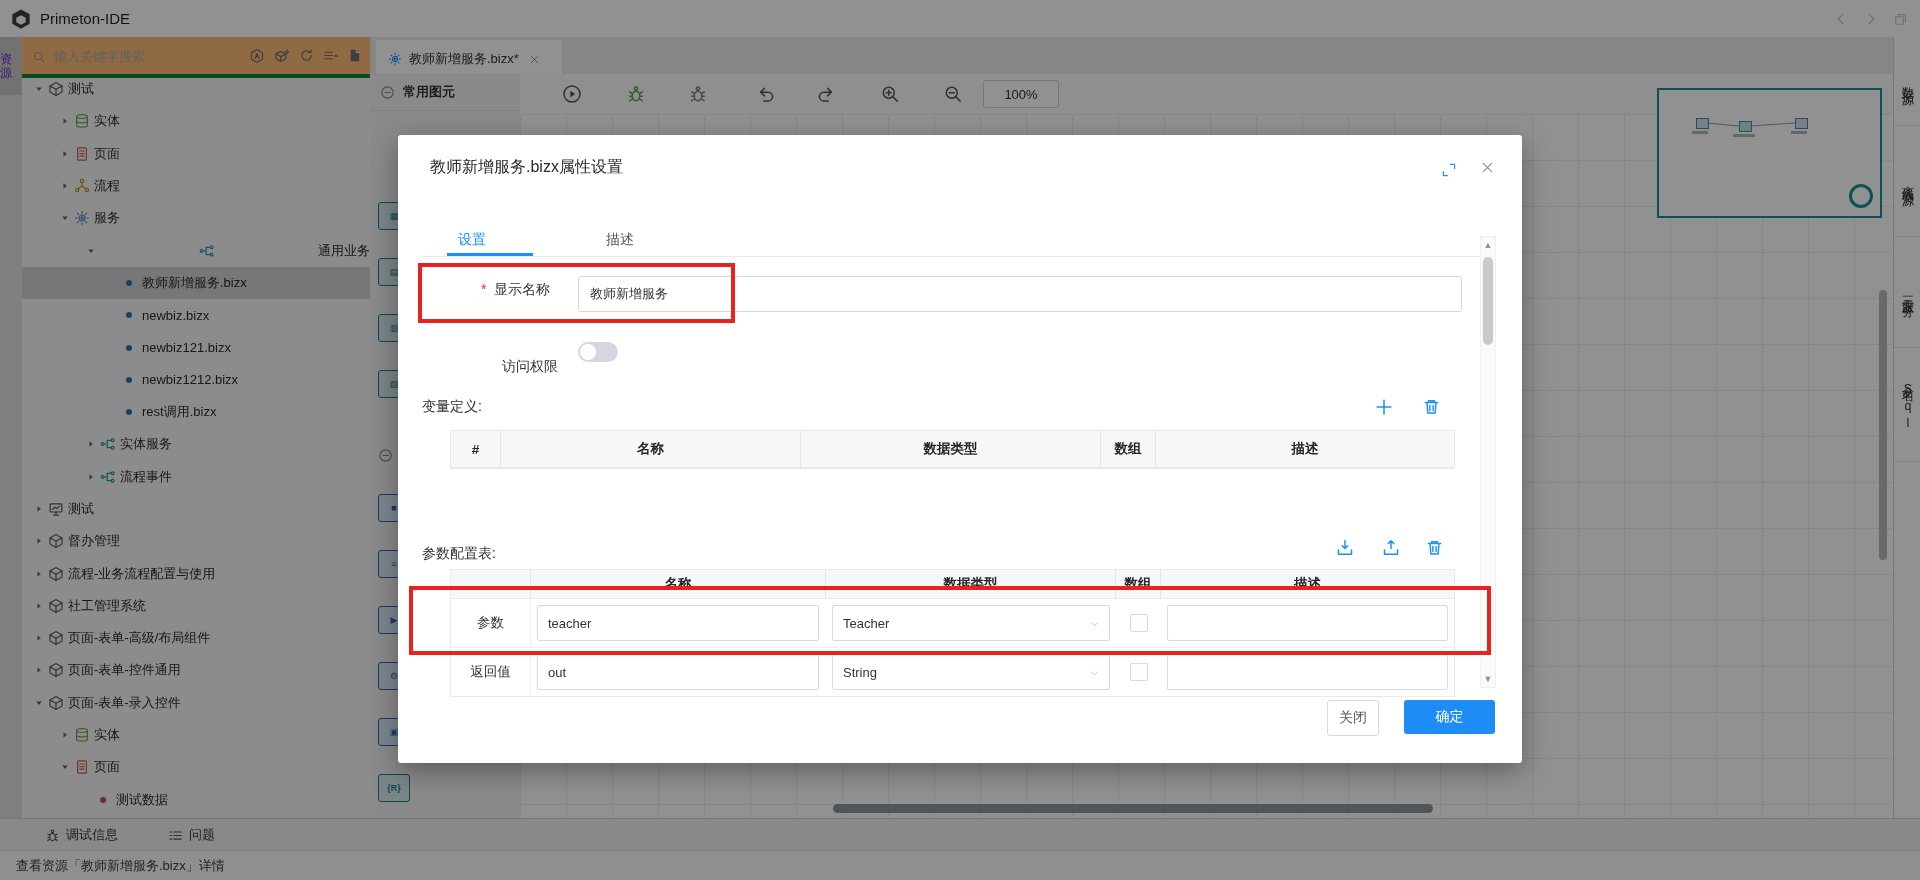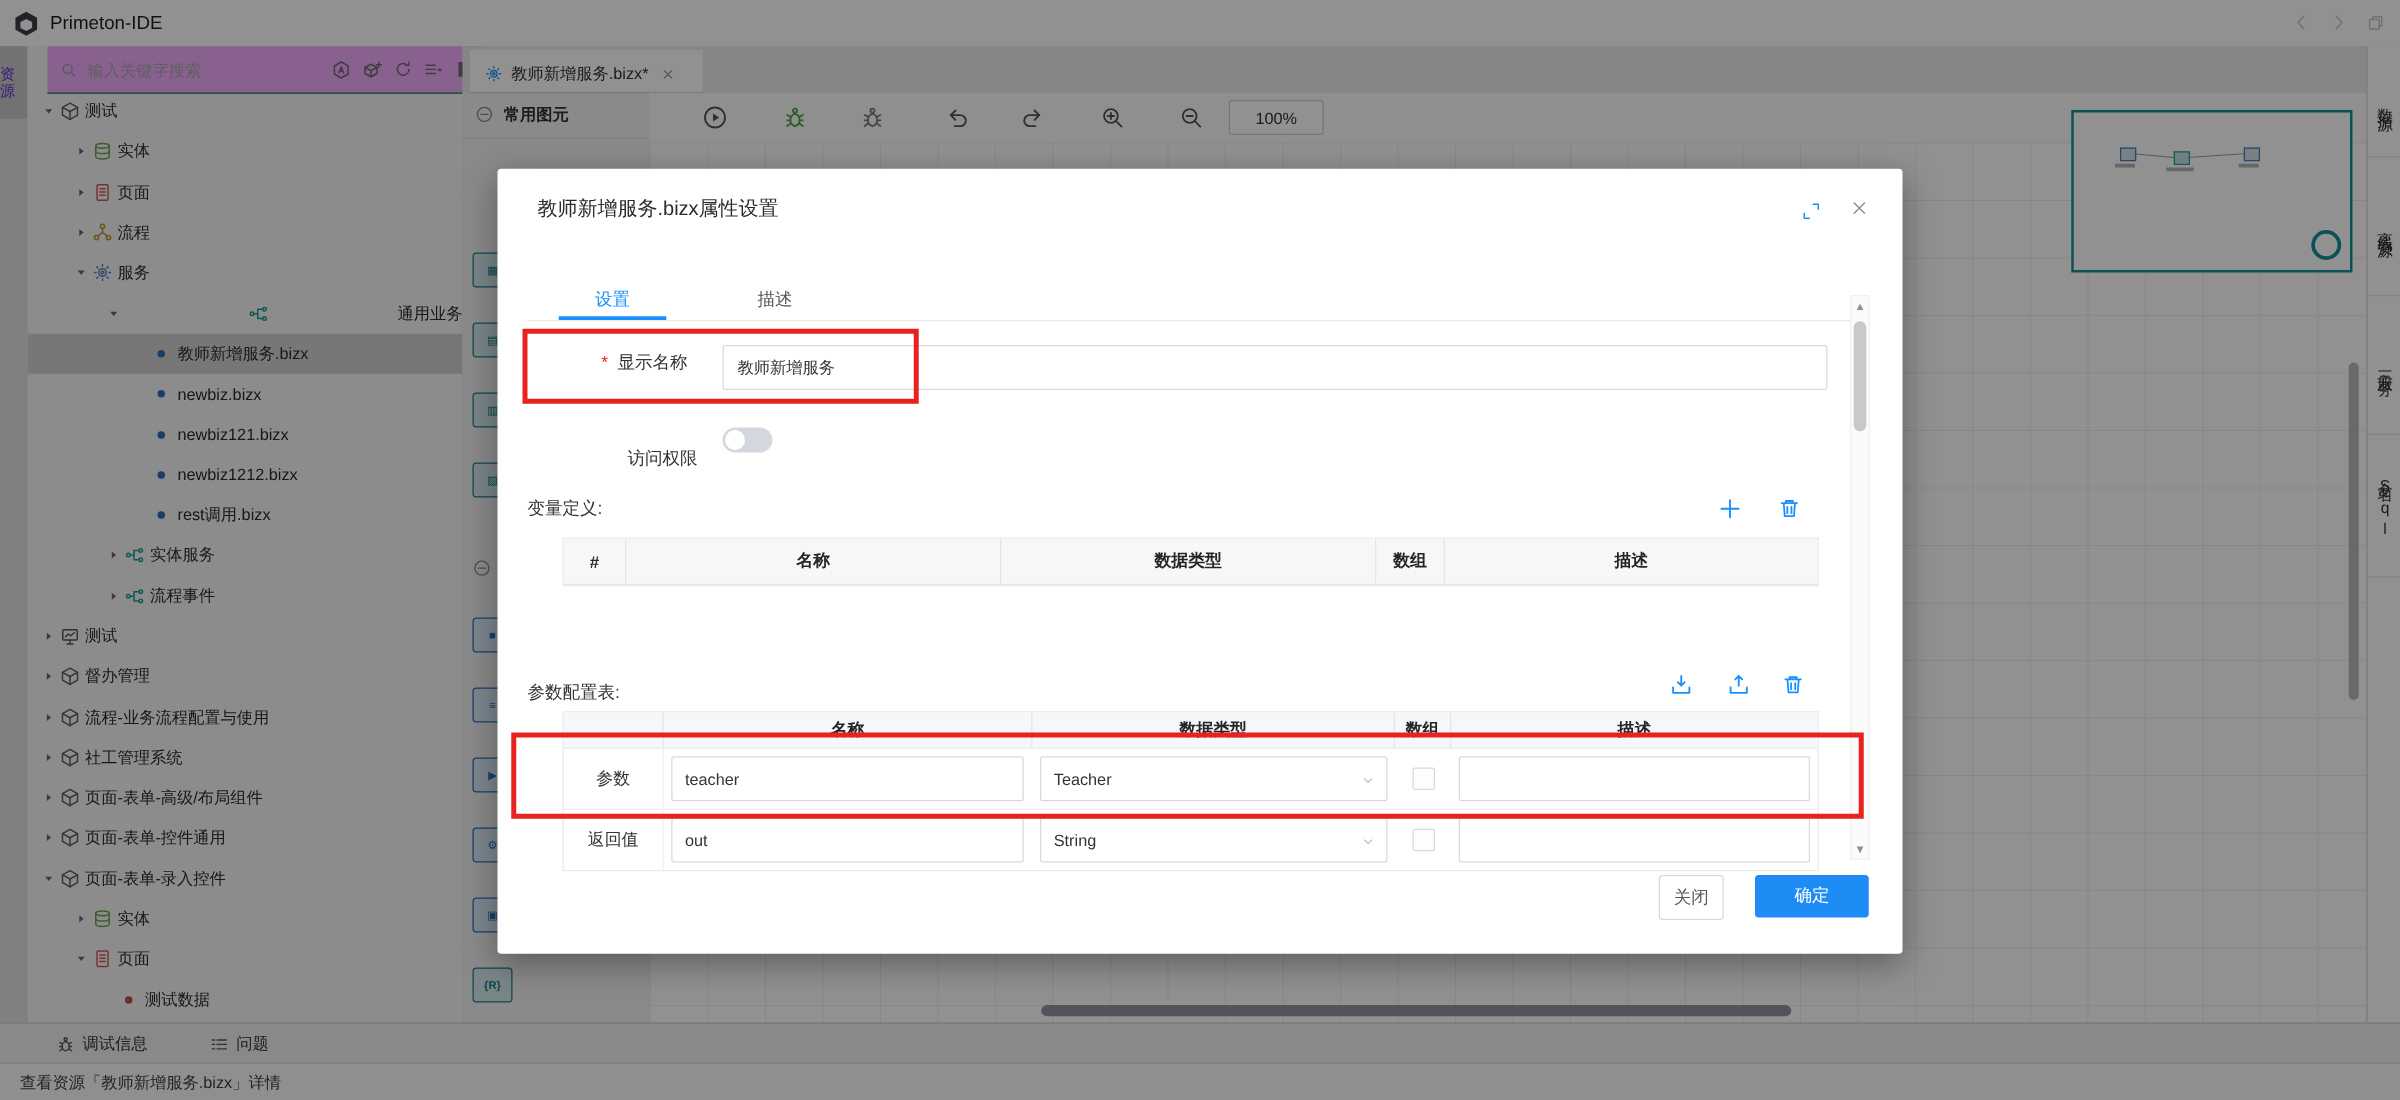--- a/index.html
+++ b/index.html
@@ -13,21 +13,21 @@
   .applogo{margin-left:10px;color:#3a3f45;}
   .apptitle{margin-left:8px;font-size:15px;color:#1f1f1f;font-weight:500;}
   .winctrl{position:absolute;right:12px;top:0;height:37px;display:flex;align-items:center;gap:14px;color:#c2c6cc;}
 
   
   .activitybar{position:absolute;left:0;top:37px;width:22px;height:781px;background:#e2e2e2;border-right:1px solid #cfcfcf;}
   .activetab{width:22px;height:58px;background:#c9c9c9;color:#6d28d9;font-size:12px;display:flex;flex-direction:column;align-items:center;justify-content:center;line-height:14px;}
 
   
   .sidebar{position:absolute;left:22px;top:37px;width:348px;height:781px;background:#f7f7f7;border-right:1px solid #d4d4d4;}
-  .searchrow{position:absolute;left:16px;top:0;width:348px;height:37px;background:#f0abfc;border-bottom:1px solid #15803d;}
+  .searchrow{position:absolute;left:0;top:0;width:348px;height:37px;background:#fdba74;border-bottom:4px solid #15803d;}
   .searchrow .mag{position:absolute;left:10px;top:10px;color:#9a9a9a;}
   .searchrow input{position:absolute;left:30px;top:5px;width:220px;height:26px;border:none;outline:none;font-size:13px;color:#555;background:transparent;}
   .searchrow input::placeholder{color:#a9a9a9;}
   .sicons{position:absolute;right:8px;top:0;height:37px;display:flex;align-items:center;gap:9px;color:#6d6d6d;}
   #tree{position:absolute;left:0;top:36px;width:348px;height:743px;overflow:hidden;}
   .trow{height:32.3px;display:flex;align-items:center;font-size:13px;color:#2b2b2b;white-space:nowrap;}
   .trow.sel{background:#d2d2d2;}
   .caret{width:14px;color:#666;flex:0 0 14px;display:flex;align-items:center;}
   .ticon{width:20px;flex:0 0 20px;display:flex;align-items:center;}
   .dot{width:6px;height:6px;border-radius:50%;flex:0 0 6px;margin-right:10px;}
@@ -626,21 +626,21 @@
 
   <div class="modal">
     <div class="mtitle">教师新增服务.bizx属性设置</div>
     <span class="mfull"><svg class="ic " width="16" height="16" viewBox="0 0 16 16">
           <path d="M9.6 2.4h4v4M6.4 13.6h-4v-4"></path>
         </svg></span>
     <span class="mclose"><svg class="ic " width="15" height="15" viewBox="0 0 16 16">
           <path d="M3.6 3.6 12.4 12.4M12.4 3.6 3.6 12.4"></path>
         </svg></span>
 
-    <div class="mtab active" style="left: 49px;">设置</div>
+    <div class="mtab active" style="left: 31px;">设置</div>
       <div class="mtab" style="left: 179px;">描述</div>
       <div id="modal-tabs"></div>
     <div class="mtab-uline"></div>
     <div class="mtab-hair"></div>
 
     <span class="req">*</span>
     <span class="flabel" style="left:96px;top:146px;">显示名称</span>
     <input class="minput" style="left: 180px; top: 141px; width: 884px; height: 36px;" value="教师新增服务">
 
     <span class="flabel" style="left:104px;top:223px;">访问权限</span>

